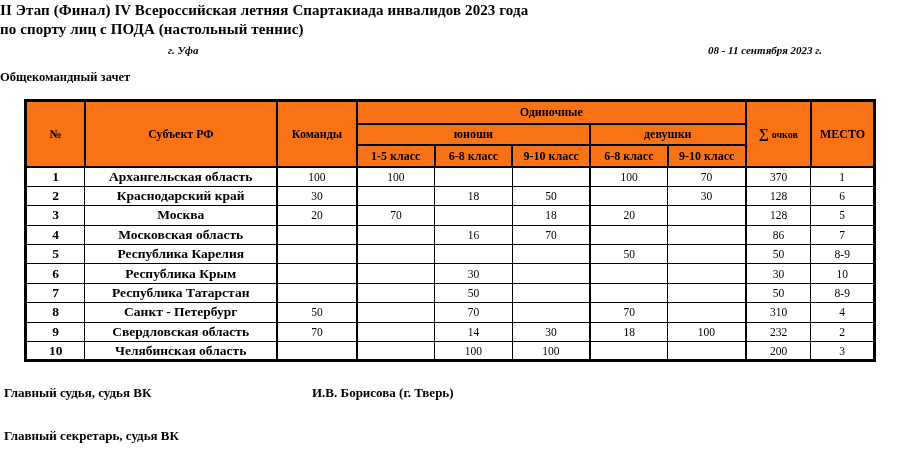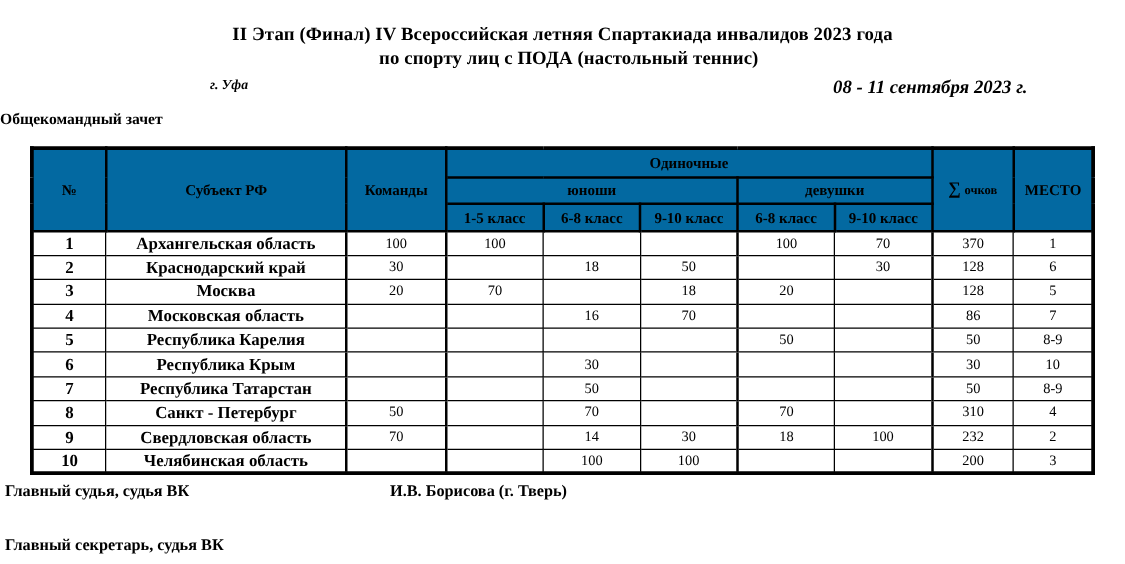--- a/index.html
+++ b/index.html
@@ -12,49 +12,48 @@
     width: 900px;
     height: 451px;
     font-family: "Liberation Serif", "DejaVu Serif", serif;
     color: #000000;
     overflow: hidden;
     position: relative;
   }
 
   
   .doc-title {
-    text-align: center;
     font-weight: bold;
     font-size: 15px;
     line-height: 19px;
-    padding-top: 19px;
+    padding-top: 1px;
     letter-spacing: 0.1px;
   }
-  .doc-title .line2 { display: block; margin-left: 10px; }
+  .doc-title .line2 { display: block; }
 
   .meta-row {
     position: relative;
     height: 22px;
     margin-top: 3px;
   }
   .meta-city {
     position: absolute;
     left: 168px;
     top: 2px;
     font-style: italic;
     font-weight: bold;
     font-size: 11px;
   }
   .meta-date {
     position: absolute;
     right: 78px;
     top: 2px;
     font-style: italic;
     font-weight: bold;
-    font-size: 15px;
+    font-size: 11px;
   }
 
   .subtitle {
     text-align: left;
     font-weight: bold;
     font-size: 12.5px;
     margin-top: 6px;
   }
 
   
@@ -73,21 +72,21 @@
     border: 1px solid #000;
     padding: 0;
     text-align: center;
     vertical-align: middle;
   }
   
   table.standings thead th {
     font-weight: bold;
     font-size: 12px;
     border: 2px solid #000;
-    background: #0369a1;
+    background: #f97316;
   }
   th.h-num        { font-size: 13px; }
   th.h-subject    { font-size: 13.5px; margin-top: 48px; }
   th.h-teams      { font-size: 11px; }
   th.h-singles    { font-size: 13px; height: 19px; }
   th.h-gender     { font-size: 12.5px; height: 19px; }
   th.h-class      { font-size: 12px; height: 20px; white-space: nowrap; }
   th.h-sum        { font-size: 13px; margin-left: 40px; }
   th.h-sum .sig   { font-size: 14px; }
   th.h-sum .sm    { font-size: 10px; }

